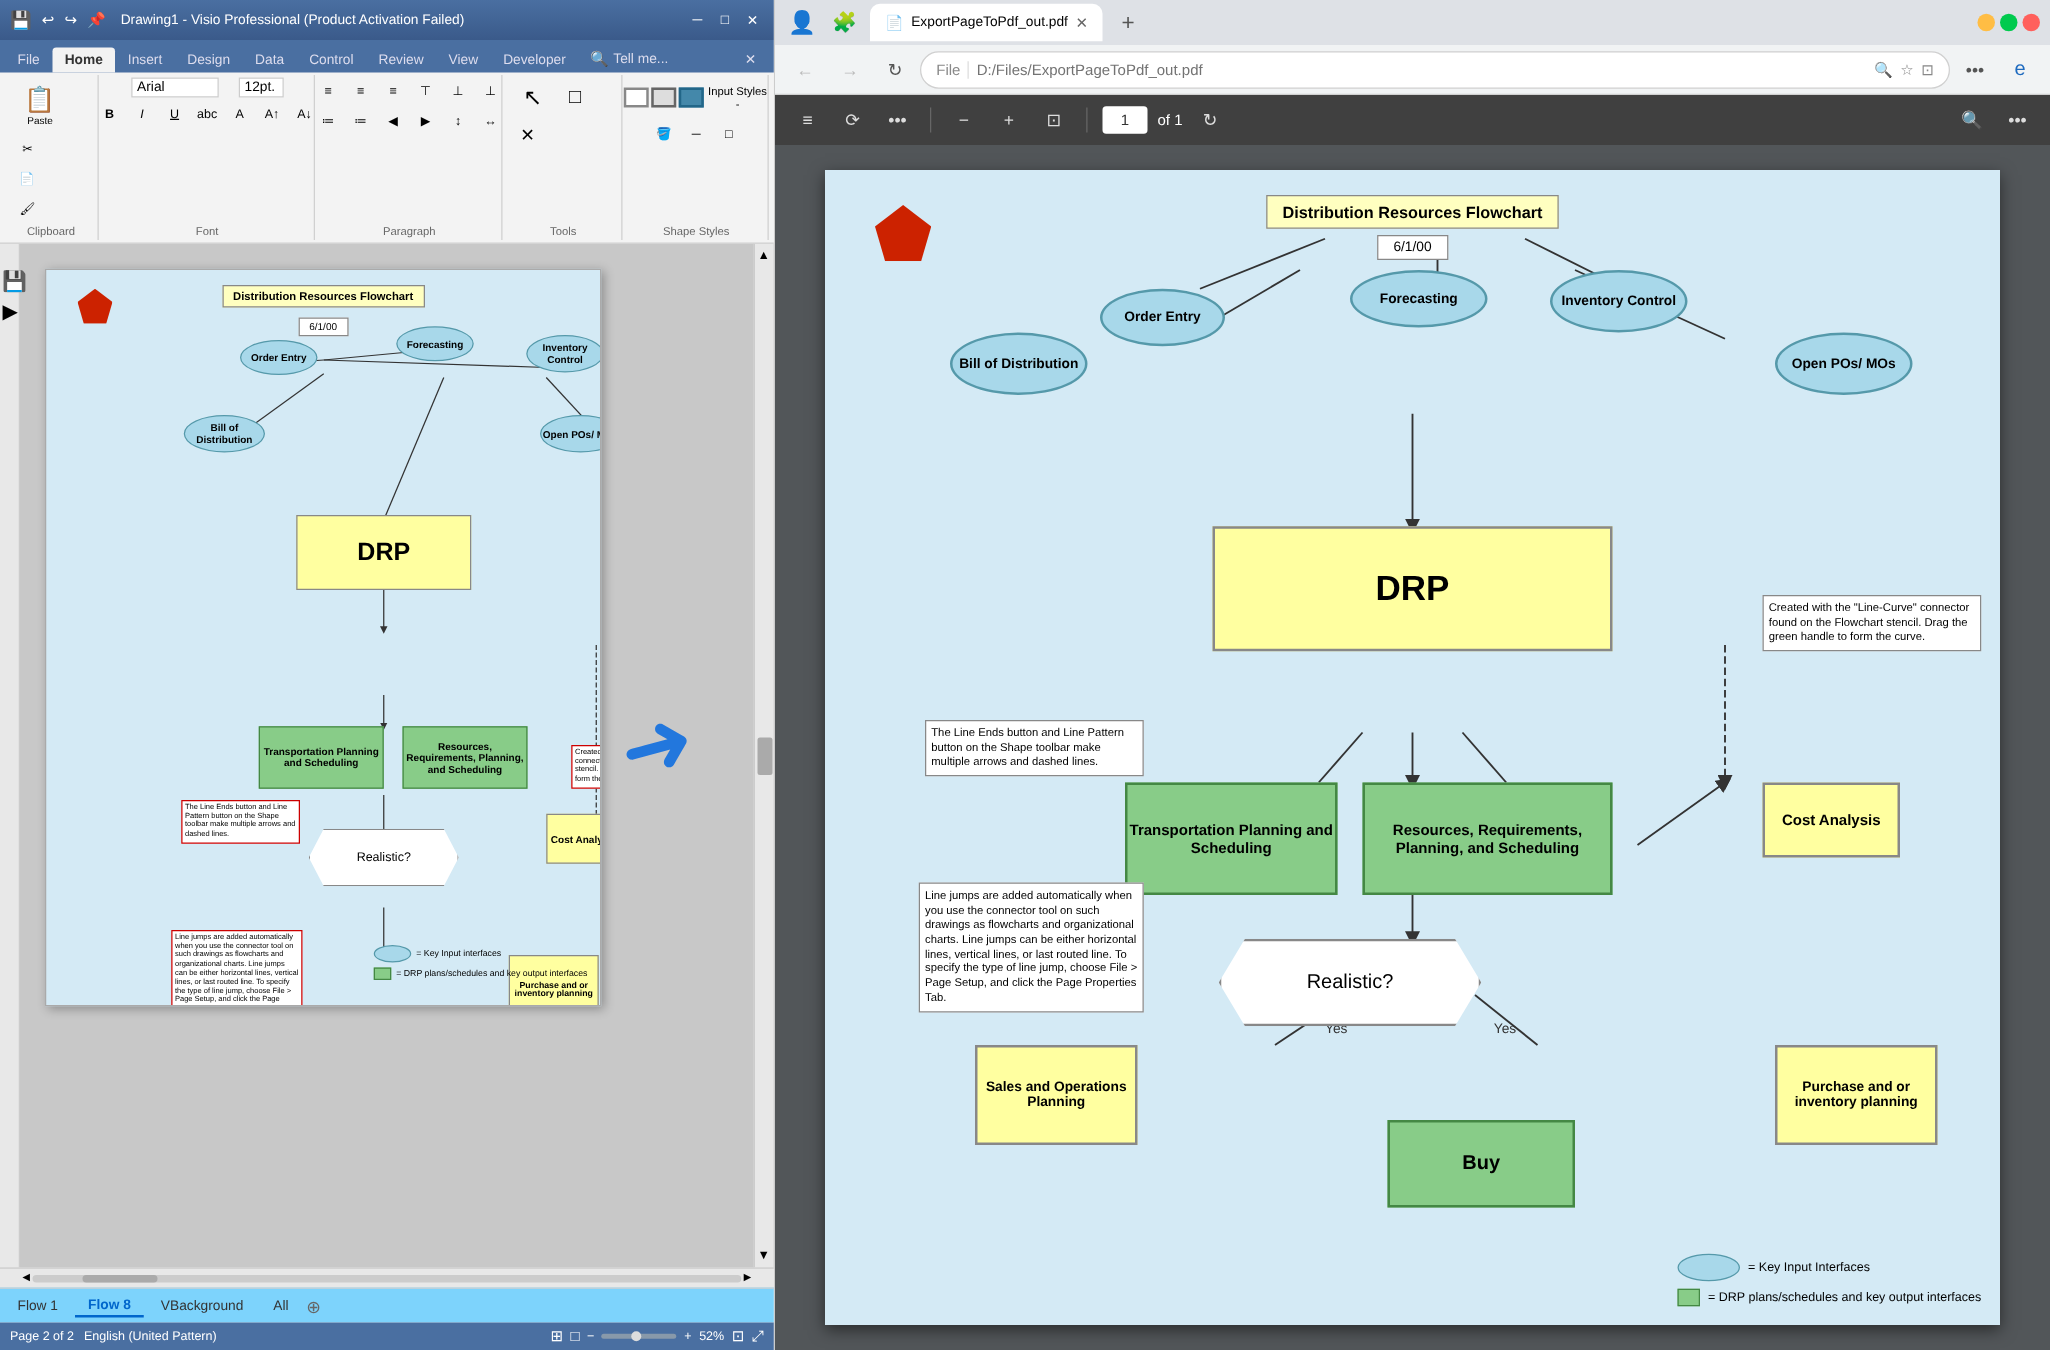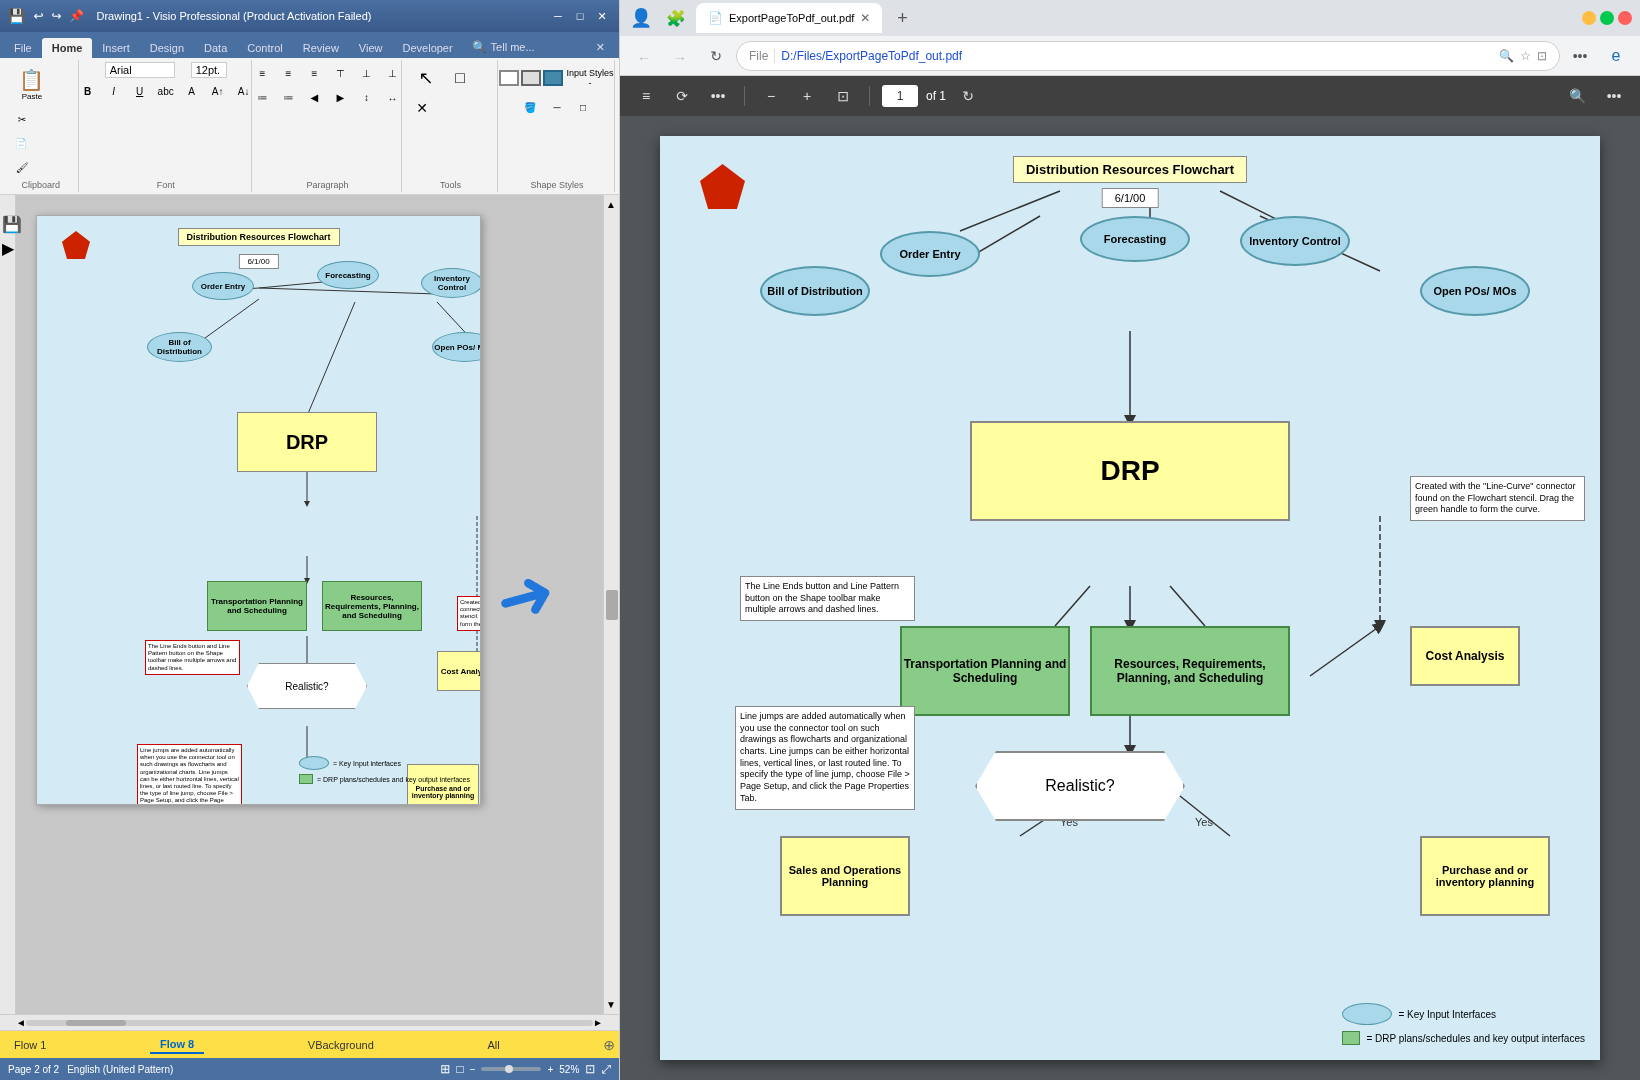--- a/index.html
+++ b/index.html
@@ -285,21 +285,21 @@
       height: 30px;
       background: white;
       border: 1px solid #d0d0d0;
       border-radius: 16px;
       display: flex;
       align-items: center;
       padding: 0 12px;
       font-size: 12px;
       gap: 6px;
     }
-    .address-text { flex: 1; font-size: 12px; color: #1d4ed8; }
+    .address-text { flex: 1; font-size: 12px; color: #737373; }
 
     
     .pdf-controls {
       height: 40px;
       background: #404040;
       display: flex;
       align-items: center;
       padding: 0 12px;
       gap: 8px;
       color: white;
@@ -648,21 +648,21 @@
   </div>
 
   <div class="scroll-h">
     <div style="font-size:10px;cursor:pointer;">◄</div>
     <div class="scroll-h-track">
       <div class="scroll-h-thumb"></div>
     </div>
     <div style="font-size:10px;cursor:pointer;">►</div>
   </div>
 
-  <div style="height:28px;background:#fde047;border-top:1px solid #d0d0d0;display:flex;align-items:center;padding:0 4px;gap:4px;justify-content:space-between;">
+  <div style="height:28px;background:#7dd3fc;border-top:1px solid #d0d0d0;display:flex;align-items:center;padding:0 4px;gap:4px;">
     <div class="status-tab">Flow 1</div>
     <div class="status-tab active">Flow 8</div>
     <div class="status-tab">VBackground</div>
     <div class="status-tab">All</div>
     <div class="tab-add">⊕</div>
   </div>
 
   <div class="page-status">
     <span>Page 2 of 2</span>
     <span>English (United Pattern)</span>
@@ -791,20 +791,21 @@
 
       <div class="lg-rect-green" style="top:490px;left:430px;width:200px;height:90px;font-size:12px;">Resources, Requirements, Planning, and Scheduling</div>
 
       <div class="lg-hex" style="top:615px;left:315px;width:210px;height:70px;font-size:16px;">Realistic?</div>
 
       <div class="lg-rect" style="top:700px;left:120px;width:130px;height:80px;font-size:11px;">Sales and Operations Planning</div>
 
       <div class="lg-rect" style="top:700px;left:760px;width:130px;height:80px;font-size:11px;">Purchase and or inventory planning</div>
 
 
+      <div class="lg-rect-green" style="top:760px;left:450px;width:150px;height:70px;font-size:16px;">Buy</div>
 
       <div class="lg-note" style="top:340px;left:750px;width:175px;">Created with the "Line-Curve" connector found on the Flowchart stencil. Drag the green handle to form the curve.</div>
 
       <div class="lg-note" style="top:440px;left:80px;width:175px;">The Line Ends button and Line Pattern button on the Shape toolbar make multiple arrows and dashed lines.</div>
 
       <div class="lg-note" style="top:570px;left:75px;width:180px;">Line jumps are added automatically when you use the connector tool on such drawings as flowcharts and organizational charts. Line jumps can be either horizontal lines, vertical lines, or last routed line. To specify the type of line jump, choose File &gt; Page Setup, and click the Page Properties Tab.</div>
 
       <div style="position:absolute;bottom:15px;right:15px;display:flex;flex-direction:column;gap:6px;font-size:10px;">
         <div style="display:flex;align-items:center;gap:6px;">
           <div style="width:50px;height:22px;background:#a8d8ea;border:1.5px solid #5599aa;border-radius:50%;flex-shrink:0;"></div>

